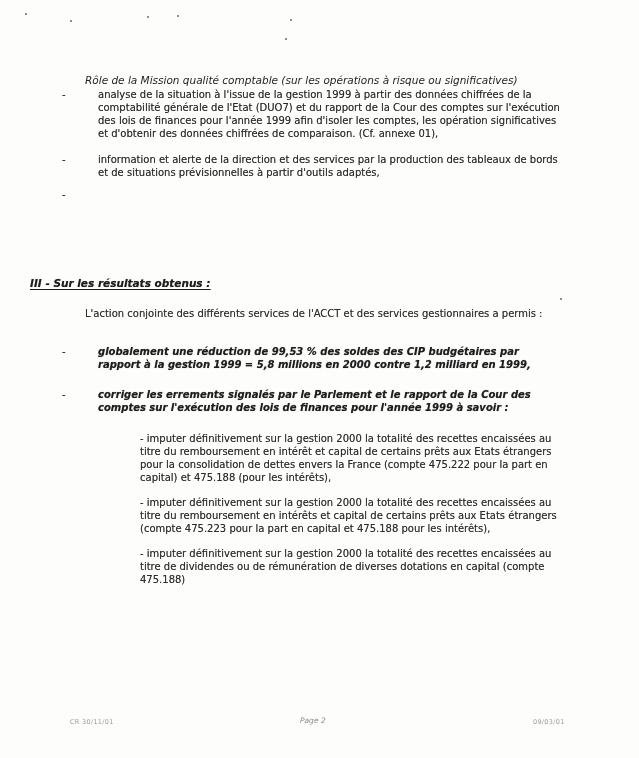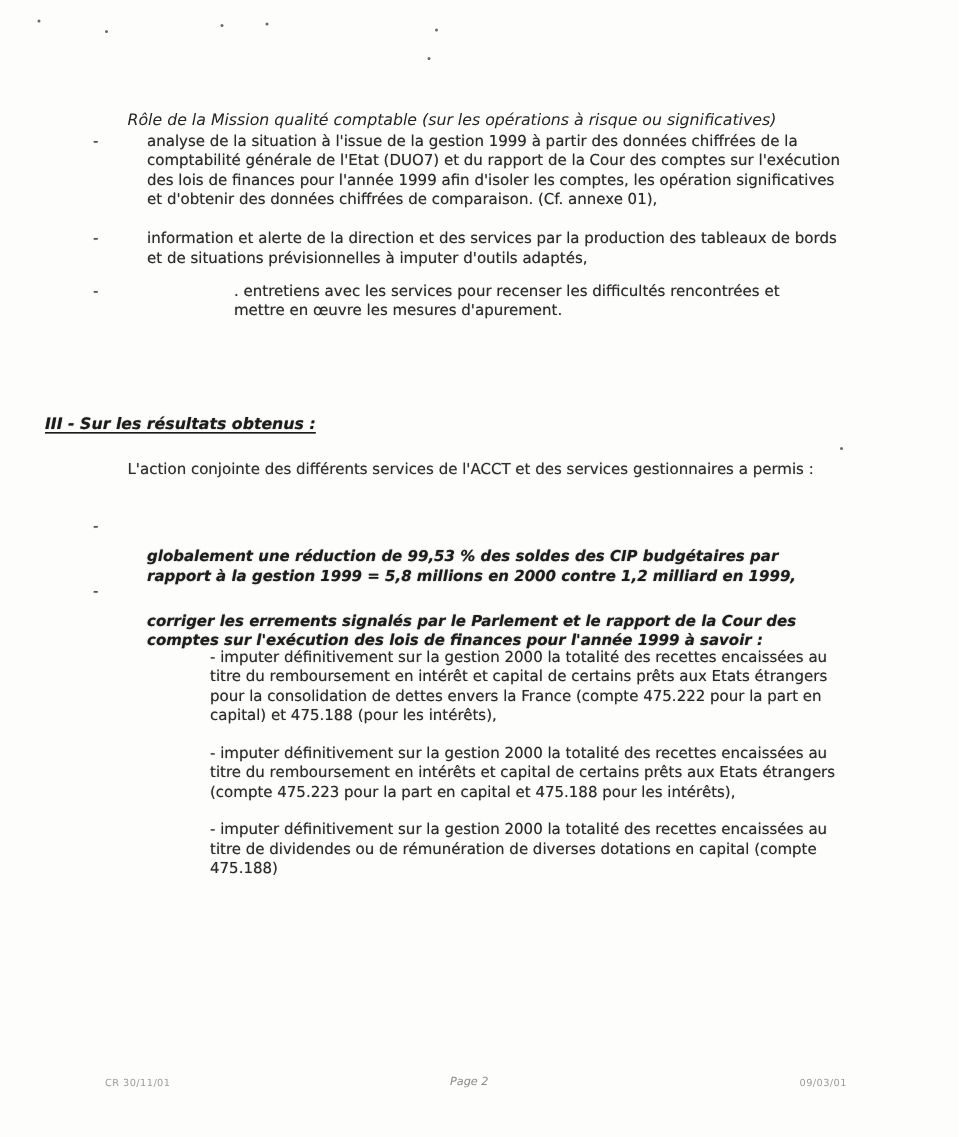--- a/index.html
+++ b/index.html
@@ -55,21 +55,20 @@
     text-shadow: 0 0 0.7px rgba(20,20,20,0.6);
   }
   .intro {
     color: #2e2e2e;
   }
   .em-bullet .btxt {
     font-style: italic;
     font-weight: bold;
     color: #1d1d1d;
     text-shadow: 0 0 0.8px rgba(20,20,20,0.55);
-    margin-top: 20px;
   }
   .details div {
     margin: 12px;
   }
   .footer-text {
     font-size: 6.5px;
     color: #9a9a9a;
     letter-spacing: 0.3px;
     white-space: nowrap;
   }
@@ -99,28 +98,27 @@
 
   <div class="abs role-heading" style="left:85px; top:60px;">Rôle de la Mission qualité comptable (sur les opérations à risque ou significatives)</div>
 
   <div class="abs txt bullet" style="left:62px; top:88px; width:498px;">
     <span class="dash">-</span>
     <div class="btxt">analyse de la situation à l'issue de la gestion 1999 à partir des données chiffrées de la comptabilité générale de l'Etat (DUO7) et du rapport de la Cour des comptes sur l'exécution des lois de finances pour l'année 1999 afin d'isoler les comptes, les opération significatives et d'obtenir des données chiffrées de comparaison. (Cf. annexe 01),</div>
   </div>
 
   <div class="abs txt bullet" style="left:62px; top:153px; width:498px;">
     <span class="dash">-</span>
-    <div class="btxt">information et alerte de la direction et des services par la production des tableaux de bords et de situations prévisionnelles à imputer d'outils adaptés,</div>
+    <div class="btxt">information et alerte de la direction et des services par la production des tableaux de bords et de situations prévisionnelles à partir d'outils adaptés,</div>
   </div>
 
   <div class="abs txt bullet" style="left:62px; top:188px; width:498px;">
     <span class="dash">-</span>
     <div class="btxt">
       <div class="sub-items">
-        <div>. entretiens avec les services pour recenser les difficultés rencontrées et mettre en œuvre les mesures d'apurement.</div>
       </div>
     </div>
   </div>
 
   <div class="abs section-heading" style="left:30px; top:277px;">III - Sur les résultats obtenus :</div>
 
   <div class="abs txt intro" style="left:85px; top:307px; width:505px;">L'action conjointe des différents services de l'ACCT et des services gestionnaires a permis :</div>
 
   <div class="abs txt bullet em-bullet" style="left:62px; top:345px; width:500px;">
     <span class="dash">-</span>

